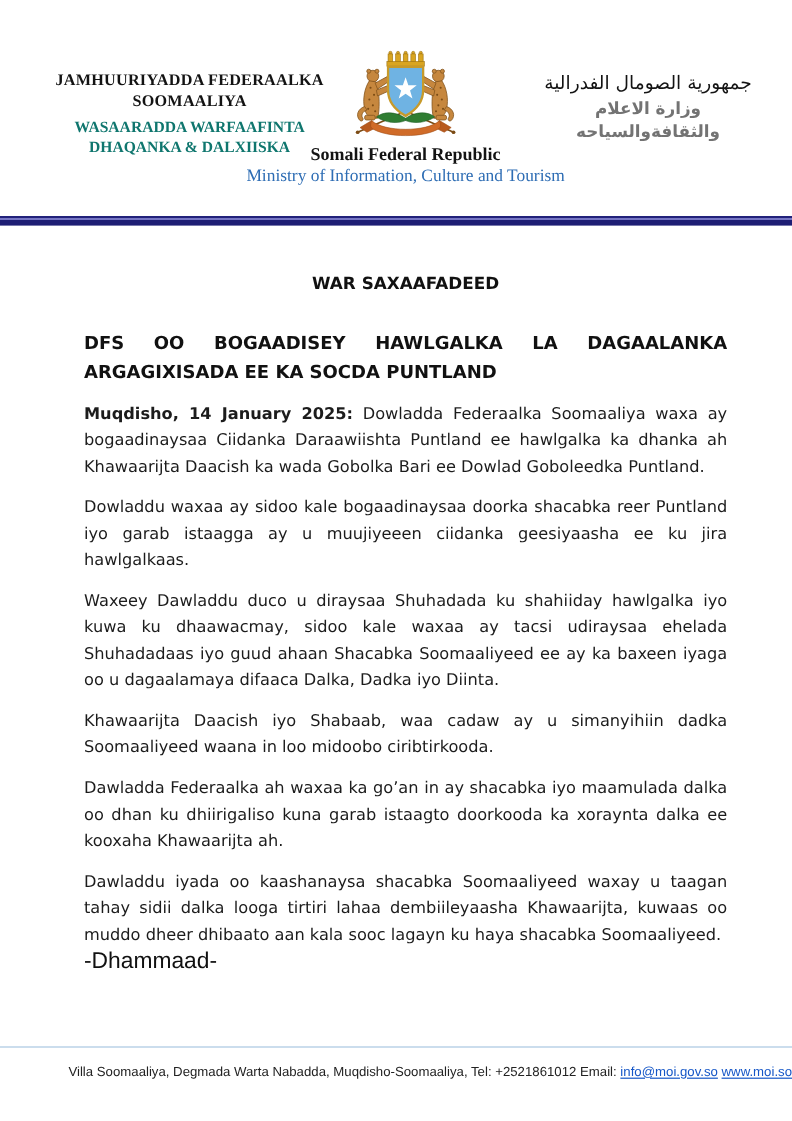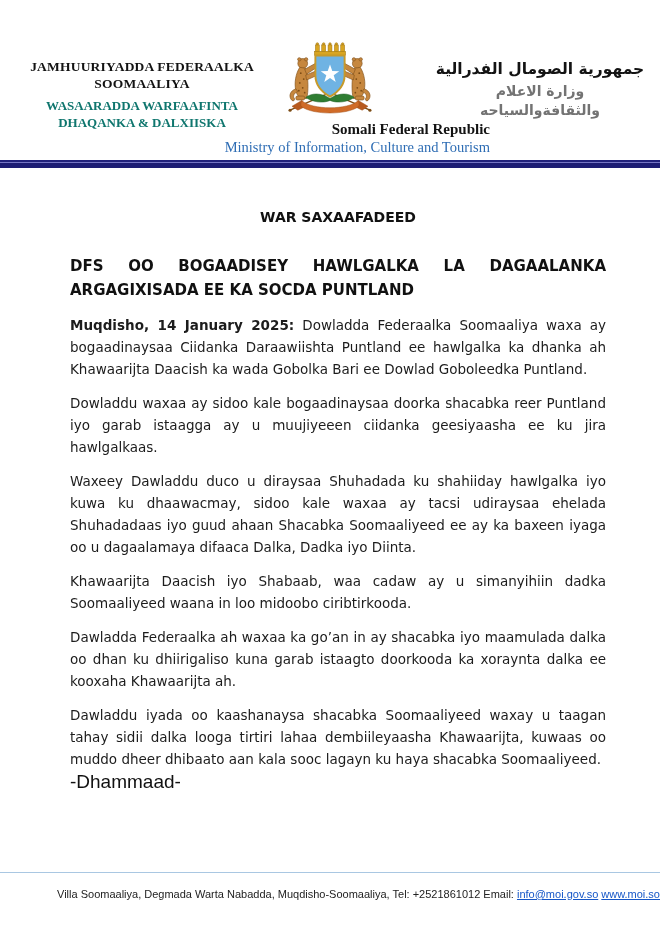--- a/index.html
+++ b/index.html
@@ -1,31 +1,31 @@
 <!DOCTYPE html>
 <html><head>
 <meta charset="utf-8">
 <style>
   html,body{margin:0;padding:0;background:#ffffff;}
   .page{
     position:relative;width:660px;height:934px;background:#ffffff;overflow:hidden;
     font-family:"DejaVu Sans",sans-serif;color:#1a1a1a;
   }
   
-  .letterhead{position:relative;height:160px;}
+  .letterhead{position:relative;height:180px;margin-left:16px;}
   .serif{font-family:"Liberation Serif","DejaVu Serif",serif;}
   .lh-left{position:absolute;left:20px;top:58px;width:244px;text-align:center;}
   .lh-black{font-weight:bold;font-size:13.5px;line-height:17px;color:#131313;letter-spacing:.2px;}
   .lh-blue{font-weight:bold;font-size:13px;line-height:16.5px;color:#0f766e;margin-top:6px;}
-  .lh-center{position:absolute;left:170px;right:170px;top:42px;text-align:right;}
+  .lh-center{position:absolute;left:170px;right:170px;top:42px;text-align:center;}
   .emblem{display:block;margin:0 auto;}
   .country{font-weight:bold;font-size:15px;color:#131313;margin-top:3px;white-space:nowrap;}
   .ministry-en{font-size:14.5px;color:#2e6db4;margin-top:1px;white-space:nowrap;}
   .lh-right{position:absolute;right:6px;top:56px;width:228px;text-align:center;}
-  .ar-black{font-weight:bold;font-size:15.5px;color:#131313;line-height:26px;}
+  .ar-black{font-weight:normal;font-size:15.5px;color:#131313;line-height:26px;}
   .ar-blue{font-weight:bold;font-size:14px;color:#737373;line-height:19px;}
   
   .navy-rule{height:8px;
     background:linear-gradient(180deg,#22227b 0,#22227b 2px,#7676c4 2px,#7676c4 3.5px,#1d1d74 3.5px,#1d1d74 8px);}
   
   .doc-body{padding:0 54px 0 70px;}
   .kicker{margin-top:40px;text-align:center;font-weight:bold;font-size:14px;line-height:18px;color:#111;}
   .title{margin-top:28px;font-weight:bold;font-size:15px;line-height:24px;color:#111;}
   .title-l1{text-align:justify;text-align-last:justify;}
   .doc-body p{margin:12px 0 0 0;font-size:13.5px;line-height:22px;text-align:justify;color:#1c1c1c;}

